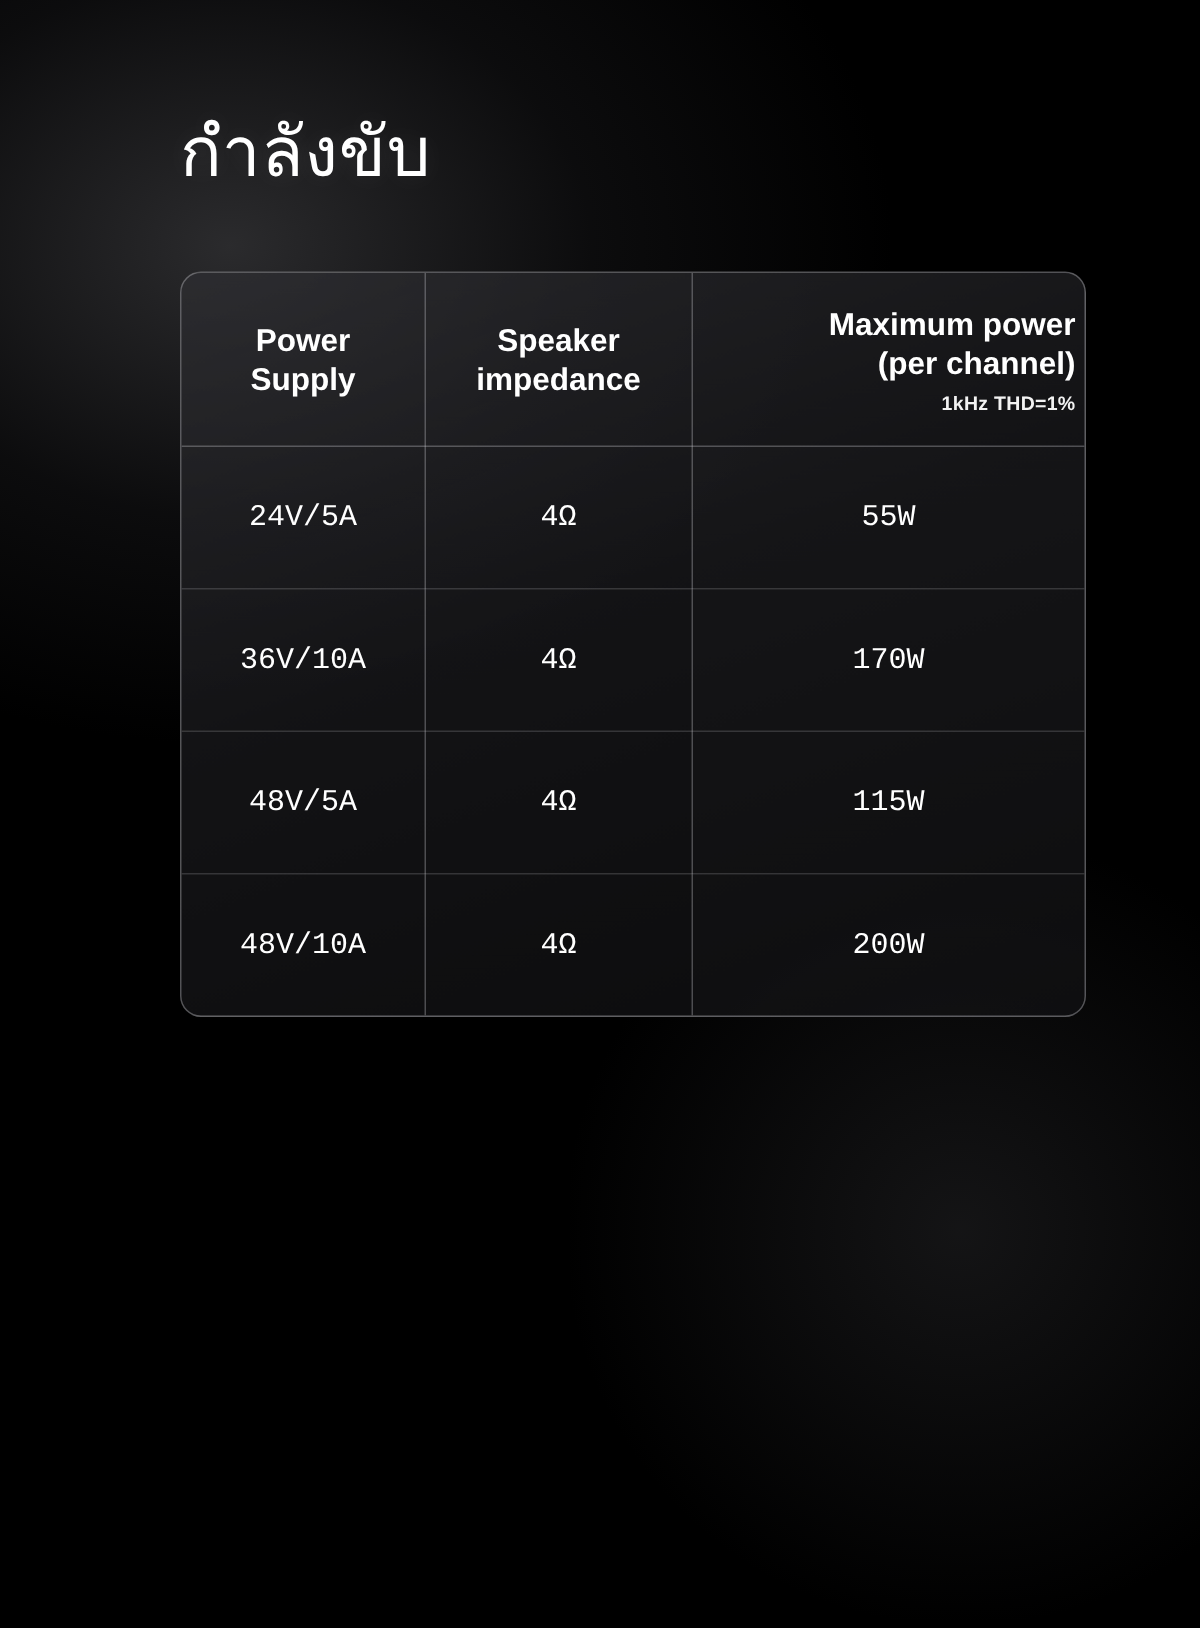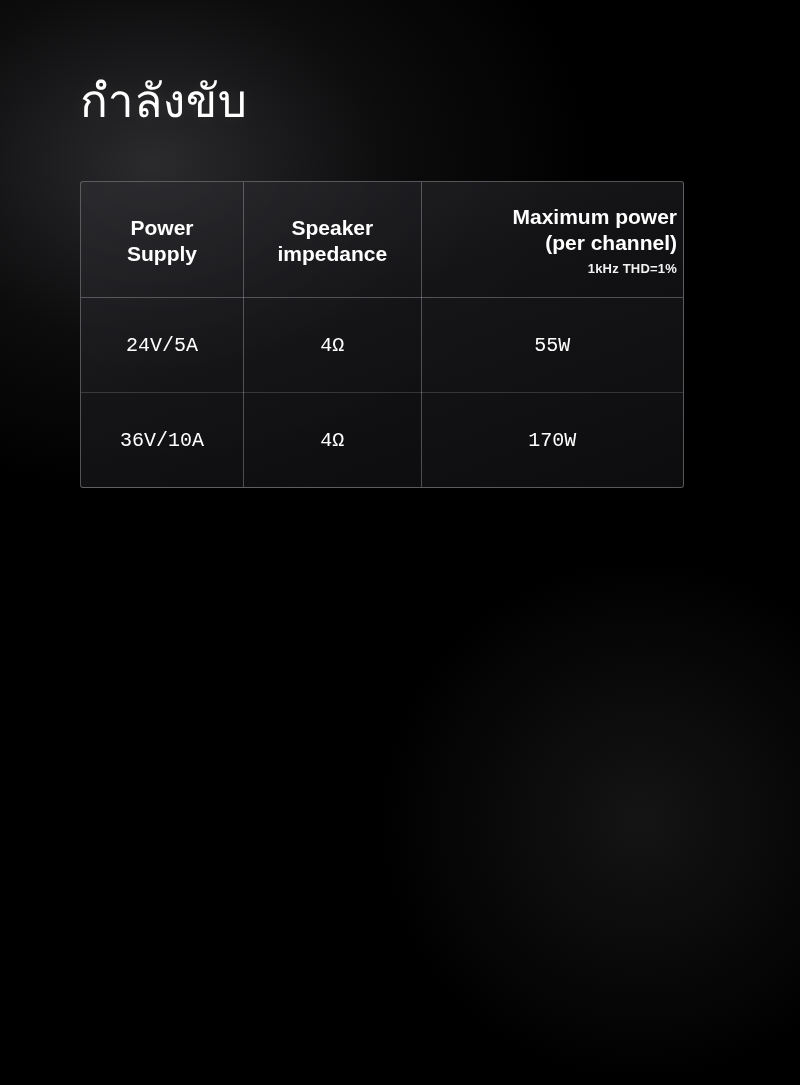--- a/index.html
+++ b/index.html
@@ -32,21 +32,21 @@
     top: 560px;
     width: 520px;
     height: 520px;
     background: radial-gradient(ellipse at 50% 50%, rgba(58,58,62,0.35) 0%, rgba(0,0,0,0) 72%);
     pointer-events: none;
   }
 
   .page {
     position: relative;
     z-index: 2;
-    padding: 0 80px;
+    padding: 0 120px;
     box-sizing: border-box;
   }
 
   .title {
     font-size: 46px;
     line-height: 1.2;
     font-weight: 400;
     letter-spacing: 0.5px;
     margin: 0;
     padding-top: 74px;
@@ -59,21 +59,21 @@
     font-size: 20px;
     line-height: 1.4;
     font-weight: 400;
     color: #efefef;
   }
 
   .table-wrap {
     margin-top: 52px;
     width: 604px;
     border: 1px solid rgba(200,200,205,0.38);
-    border-radius: 3px;
+    border-radius: 14px;
     overflow: hidden;
     background: linear-gradient(160deg, rgba(46,46,50,0.75) 0%, rgba(26,26,29,0.72) 45%, rgba(14,14,16,0.78) 100%);
     box-sizing: border-box;
   }
 
   table.spec {
     width: 100%;
     border-collapse: collapse;
     table-layout: fixed;
   }
@@ -161,17 +161,27 @@
         <tr>
           <td>24V/5A</td>
           <td>4Ω</td>
           <td>55W</td>
         </tr>
         <tr>
           <td>36V/10A</td>
           <td>4Ω</td>
           <td>170W</td>
         </tr>
+        <tr>
+          <td>48V/5A</td>
+          <td>4Ω</td>
+          <td>115W</td>
+        </tr>
+        <tr>
+          <td>48V/10A</td>
+          <td>4Ω</td>
+          <td>200W</td>
+        </tr>
       </tbody>
     </table>
   </div>
 
 </div>
 
 </body></html>

